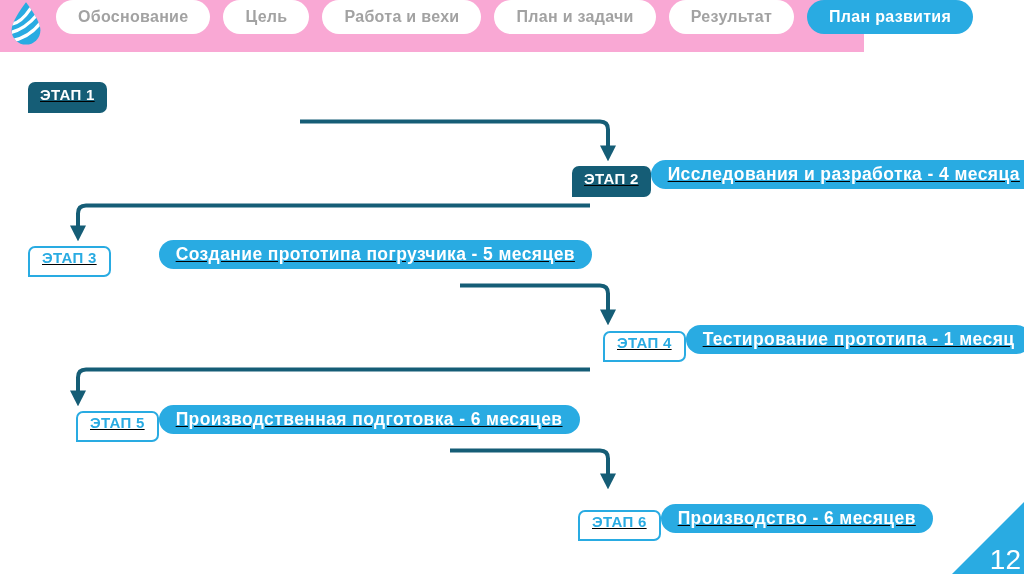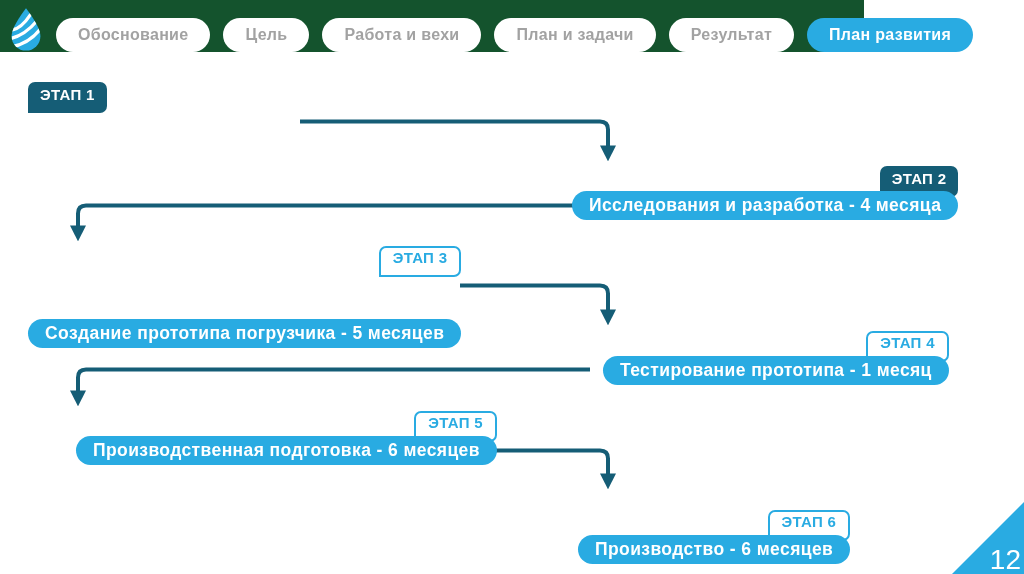--- a/index.html
+++ b/index.html
@@ -4,34 +4,34 @@
 <style>
   html,body{margin:0;padding:0;}
   body{
     width:1024px;height:574px;overflow:hidden;position:relative;
     background:#ffffff;
     font-family:"Liberation Sans","DejaVu Sans",sans-serif;
   }
   
   .header{
     position:absolute;top:0;left:0;width:864px;height:52px;
-    background:#14532d;display:flex;align-items:flex-end;z-index:3;
+    background:#f9a8d4;display:flex;align-items:flex-start;z-index:3;
   }
   .logo{width:36px;height:46px;margin:0 12px 0 8px;flex:0 0 auto;}
   .nav{display:flex;align-items:center;gap:13px;}
   .nav-tab{
     height:34px;line-height:34px;padding:0 22px;border-radius:17px;
     background:#ffffff;color:#a2a2a2;font-size:16px;font-weight:bold;
     letter-spacing:.3px;white-space:nowrap;cursor:pointer;
   }
   .nav-tab.active{background:#29abe2;color:#ffffff;}
   
   .connectors{position:absolute;top:0;left:0;z-index:1;}
   
-  .stage{position:absolute;display:flex;flex-direction:column;align-items:flex-end;z-index:2;}
+  .stage{position:absolute;display:flex;flex-direction:row;align-items:flex-start;z-index:2;text-decoration:underline;}
   .tag{
     position:relative;z-index:0;height:31px;box-sizing:border-box;
     padding:0 12px;border-radius:7px 7px 7px 0;
     font-size:15px;font-weight:bold;letter-spacing:.3px;white-space:nowrap;
   }
   .stage.dark .tag{background:#155d76;color:#ffffff;line-height:25px;}
   .stage.light .tag{background:#ffffff;color:#29abe2;border:2.5px solid #29abe2;line-height:20px;}
   .pill{
     position:relative;z-index:1;margin-top:-6px;height:29px;line-height:29px;
     border-radius:15px;padding:0 17px;background:#29abe2;color:#ffffff;

